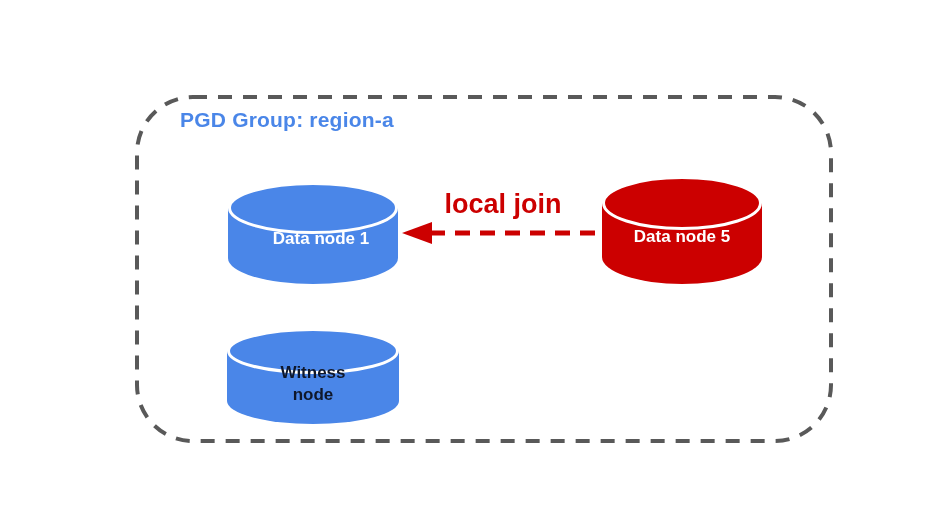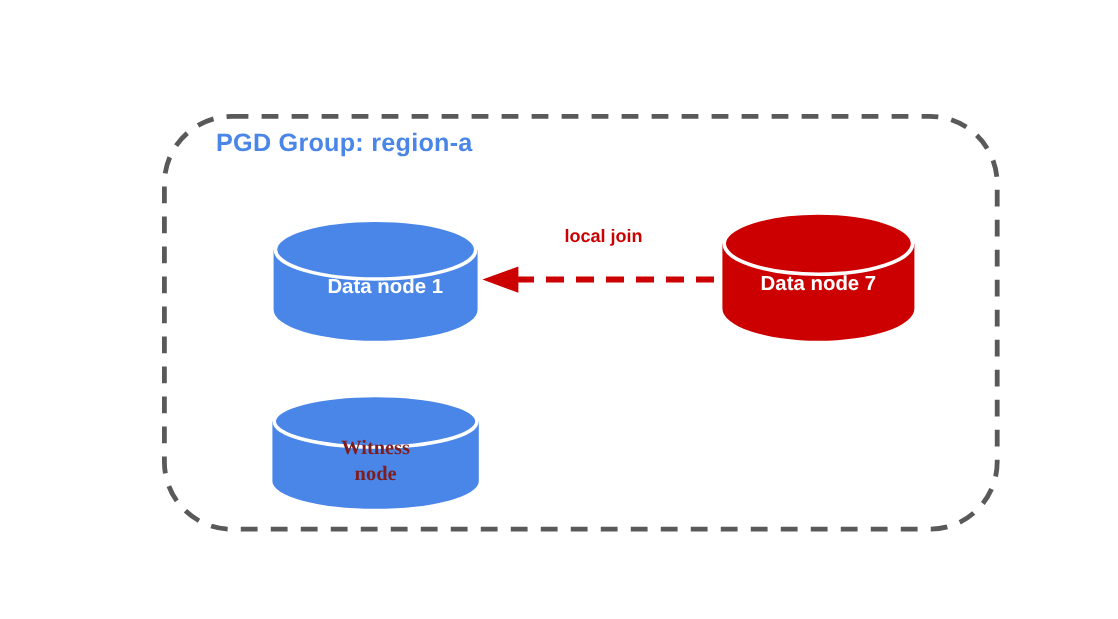--- a/index.html
+++ b/index.html
@@ -50,21 +50,21 @@
     left: 402px; top: 219px;
     width: 202px; height: 28px;
     overflow: visible;
   }
   .edge-label {
     position: absolute;
     left: 402px;
     top: 189px;
     width: 202px;
     text-align: center;
-    font-size: 15px;
+    font-size: 27px;
     font-weight: bold;
     white-space: nowrap;
   }
 </style>
 </head>
 <body>
 
 <div class="canvas">
 
   <svg class="boundary-svg" viewBox="0 0 932 516">
@@ -79,29 +79,29 @@
       <ellipse cx="85" cy="26" rx="83.5" ry="24.5" stroke="#ffffff" stroke-width="3" fill="#4a86e8"></ellipse>
     </svg>
     <div class="node-label" style="color: rgb(255, 255, 255);">Data node 1</div>
   </div>
 
   <div class="node node-data-2">
     <svg width="160" height="108" viewBox="0 0 160 108">
       <path d="M0 27 V81 A80 27 0 0 0 160 81 V27 Z" fill="#cc0000"></path>
       <ellipse cx="80" cy="27" rx="78.5" ry="25.5" stroke="#ffffff" stroke-width="3" fill="#cc0000"></ellipse>
     </svg>
-    <div class="node-label" style="color: rgb(255, 255, 255);">Data node 7</div>
+    <div class="node-label" style="color: rgb(255, 255, 255);">Data node 5</div>
   </div>
 
   <div class="node node-witness">
     <svg width="172" height="96" viewBox="0 0 172 96">
       <path d="M0 23 V73 A86 23 0 0 0 172 73 V23 Z" fill="#4a86e8"></path>
       <ellipse cx="86" cy="23" rx="84.5" ry="21.5" stroke="#ffffff" stroke-width="3" fill="#4a86e8"></ellipse>
     </svg>
-    <div class="node-label" style="color: #7f1d1d; font-family: Liberation Serif, serif;">Witness
+    <div class="node-label" style="color: #0f172a;">Witness
 node</div>
   </div>
 
   <svg class="edge-svg" viewBox="0 0 202 28">
     <line x1="28" y1="14" x2="202" y2="14" stroke-width="5" stroke-dasharray="15 10" stroke="#cc0000"></line>
     <polygon points="0,14 30,3 30,25" fill="#cc0000"></polygon>
   </svg>
   <div class="edge-label" style="color: rgb(204, 0, 0);">local join</div>
 
 </div>

